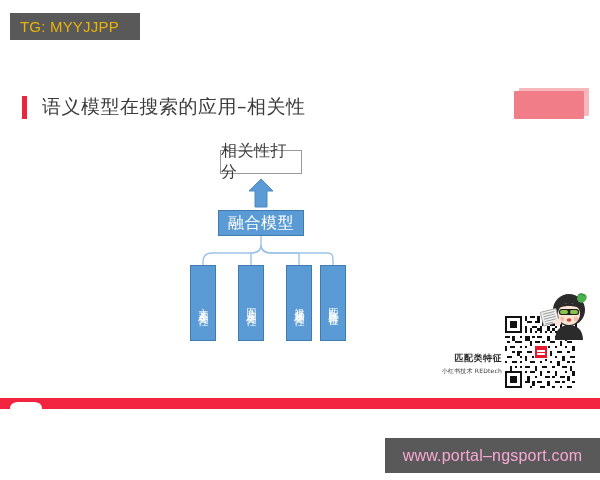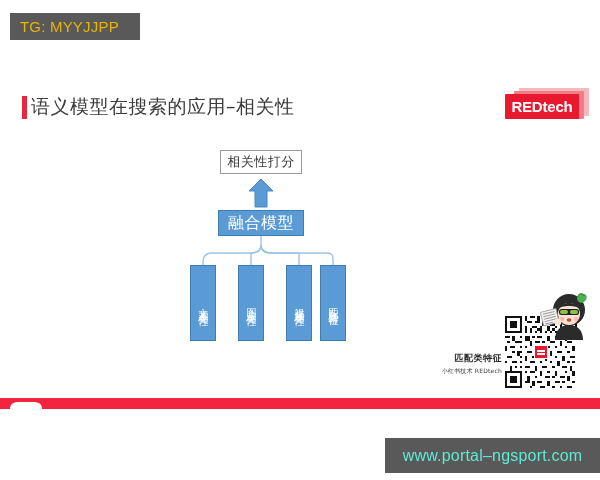--- a/index.html
+++ b/index.html
@@ -42,21 +42,21 @@
     align-items: center;
     height: 24px;
   }
   .title-accent {
     width: 5px;
     height: 23px;
     background: #e8273f;
     flex: 0 0 auto;
   }
   .title-text {
-    margin-left: 4px;
+    margin-left: 15px;
     font-size: 19px;
     color: #3b3b3b;
     font-family: "DejaVu Sans", "Liberation Sans", sans-serif;
     letter-spacing: 0.5px;
     white-space: nowrap;
   }
 
   
   .redtech-logo {
     position: absolute;
@@ -106,21 +106,21 @@
   }
   
   .node.top {
     left: 50px;
     top: 5px;
     width: 82px;
     height: 24px;
     background: #ffffff;
     border: 1px solid #9a9a9a;
     color: #3b3b3b;
-    font-size: 13px;
+    font-size: 16px;
     letter-spacing: 0.5px;
   }
   
   .node.mid {
     left: 48px;
     top: 65px;
     width: 86px;
     height: 26px;
     background: #5b9bd5;
     border: 1px solid #3f7cb0;
@@ -223,42 +223,41 @@
   }
 
   
   .watermark {
     position: absolute;
     left: 385px;
     top: 438px;
     width: 215px;
     height: 35px;
     background: #595959;
-    color: #5eead4;
+    color: #f9a8d4;
     font-size: 16px;
     line-height: 35px;
     text-align: center;
     white-space: nowrap;
     letter-spacing: 0.2px;
   }
 </style>
 </head>
 <body>
 
 <div class="tg-tag">TG: MYYJJPP</div>
 
 <div class="title-row">
   <div class="title-accent"></div>
   <div class="title-text">语义模型在搜索的应用–相关性</div>
 </div>
 
 <div class="redtech-logo">
   <div class="layer back2"></div>
   <div class="layer back1"></div>
-  <div class="layer front">REDtech</div>
 </div>
 
 <div class="diagram">
 
   <svg class="connectors" viewBox="0 0 200 225">
 
     <path d="M91,91 L91,100" stroke="#9dc3e6" stroke-width="1.4" fill="none"></path>
 
     <path d="M91,100 C91,106 86,108 80,108 L42,108 C36,108 33,111 33,117 L33,120" stroke="#9dc3e6" stroke-width="1.4" fill="none"></path>
     <path d="M91,100 C91,106 87,108 81,108 L81,120" stroke="#9dc3e6" stroke-width="1.4" fill="none"></path>

